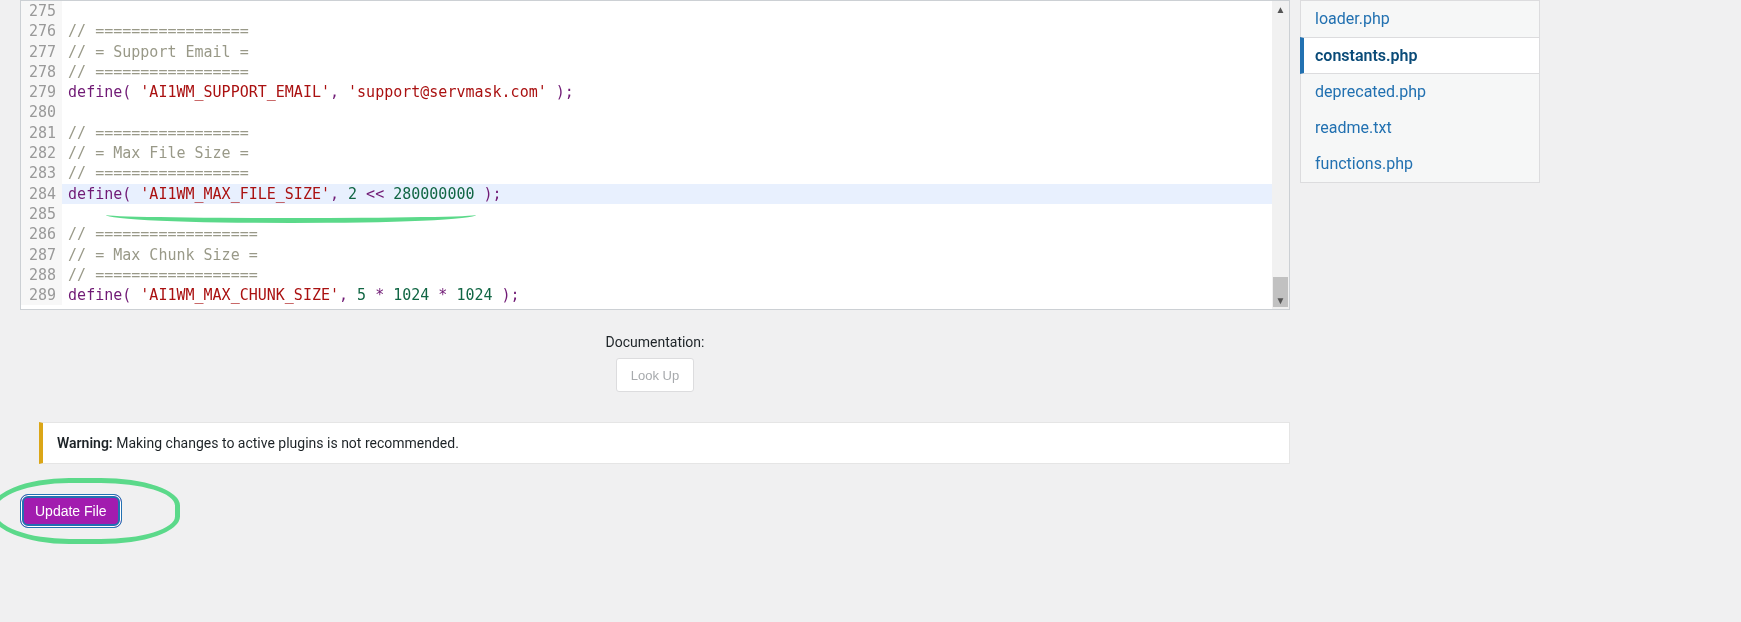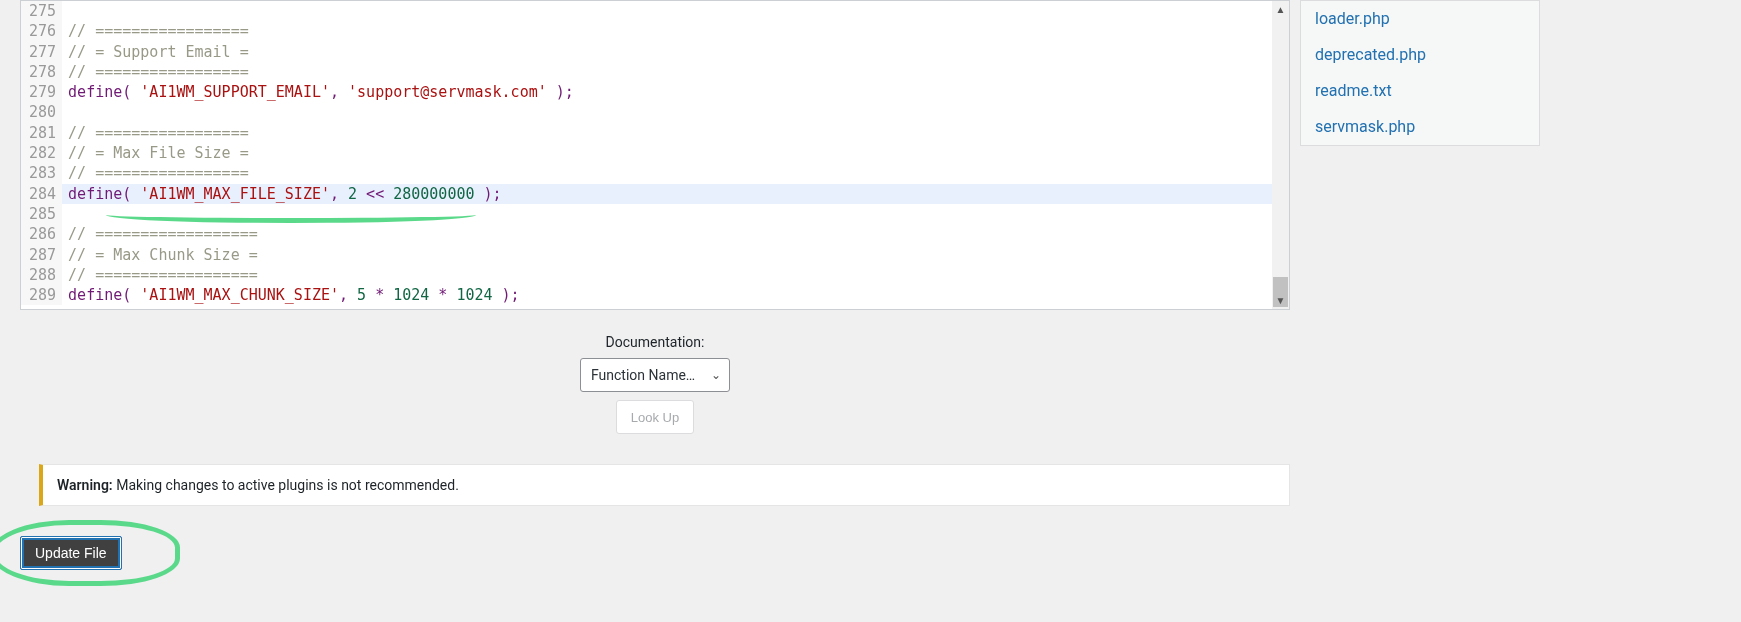--- a/index.html
+++ b/index.html
@@ -102,25 +102,25 @@
   .notice-warn { border-left-color:#dba617;margin-left:19px; }
   .notice-ok { border-left-color:#00a32a; }
   .notice strong { font-weight:600; }
   .dismiss {
     position:absolute; right:8px; top:10px;
     width:20px; height:20px; border-radius:50%;
     display:flex; align-items:center; justify-content:center;
     color:#787c82; font-size:16px; cursor:pointer;
   }
   .btn-primary{
-    background:#404040; border:1px solid #2271b1;
+    background:#a21caf; border:1px solid #2271b1;
     outline:2px solid #2271b1; outline-offset:-4px;
     box-shadow: inset 0 0 0 2px #fff;
     color:#fff; font-size:14px;
-    padding:8px 14px; border-radius:2px;
+    padding:8px 14px; border-radius:8px;
     margin-top:22px;
     cursor:pointer;
   }
   .file-list {
     background:#f6f7f7;
     border:1px solid #dcdcde;
     font-size:16px;
   }
   .file-list .item{
     padding:8px 14px;
@@ -169,40 +169,37 @@
       <div class="scrollbar">
         <div class="scroll-arrow" style="top:0">▲</div>
         <div class="scroll-thumb"></div>
         <div class="scroll-arrow" style="bottom:0">▼</div>
       </div>
       <div class="anno-underline" style="left:85px; top:206px; width:370px;"></div>
     </div>
 
     <div class="doc-row">
       <span class="doc-label">Documentation:</span>
-      <div class="select">
-        <span>Function Name…</span>
-        <span class="chev">⌄</span>
-      </div>
       <button class="btn-secondary">Look Up</button>
     </div>
 
     <div class="notice notice-warn">
       <strong>Warning:</strong><span> Making changes to active plugins is not recommended.</span>
     </div>
 
 
     <div style="position:relative; display:inline-block; width:fit-content;">
       <button class="btn-primary">Update File</button>
       <div class="anno-circle" style="left:-30px; top:6px; width:190px; height:66px;"></div>
     </div>
 
   </div>
 
   <div class="right-col">
     <div class="file-list" id="filelist">
         <div class="item">loader.php</div>
+        <div class="item active">constants.php</div>
         <div class="item">deprecated.php</div>
         <div class="item">readme.txt</div>
-        <div class="item">servmask.php</div>
+        <div class="item">functions.php</div>
       </div>
   </div>
 </div>
 
 </body></html>

